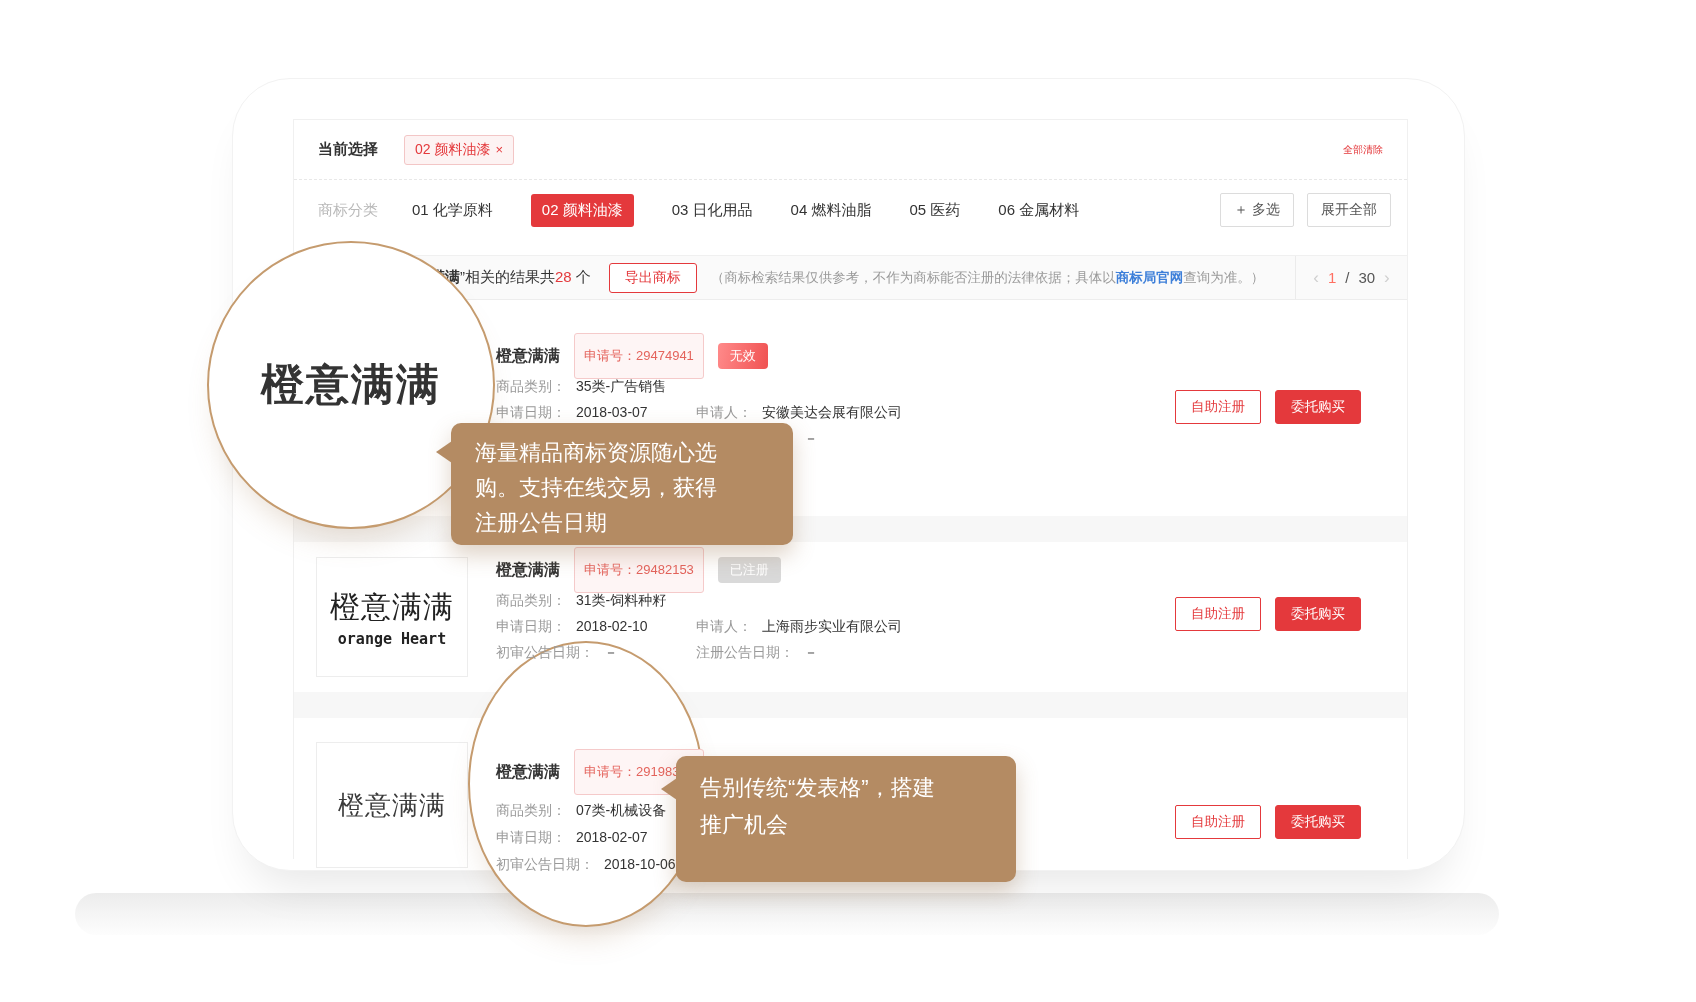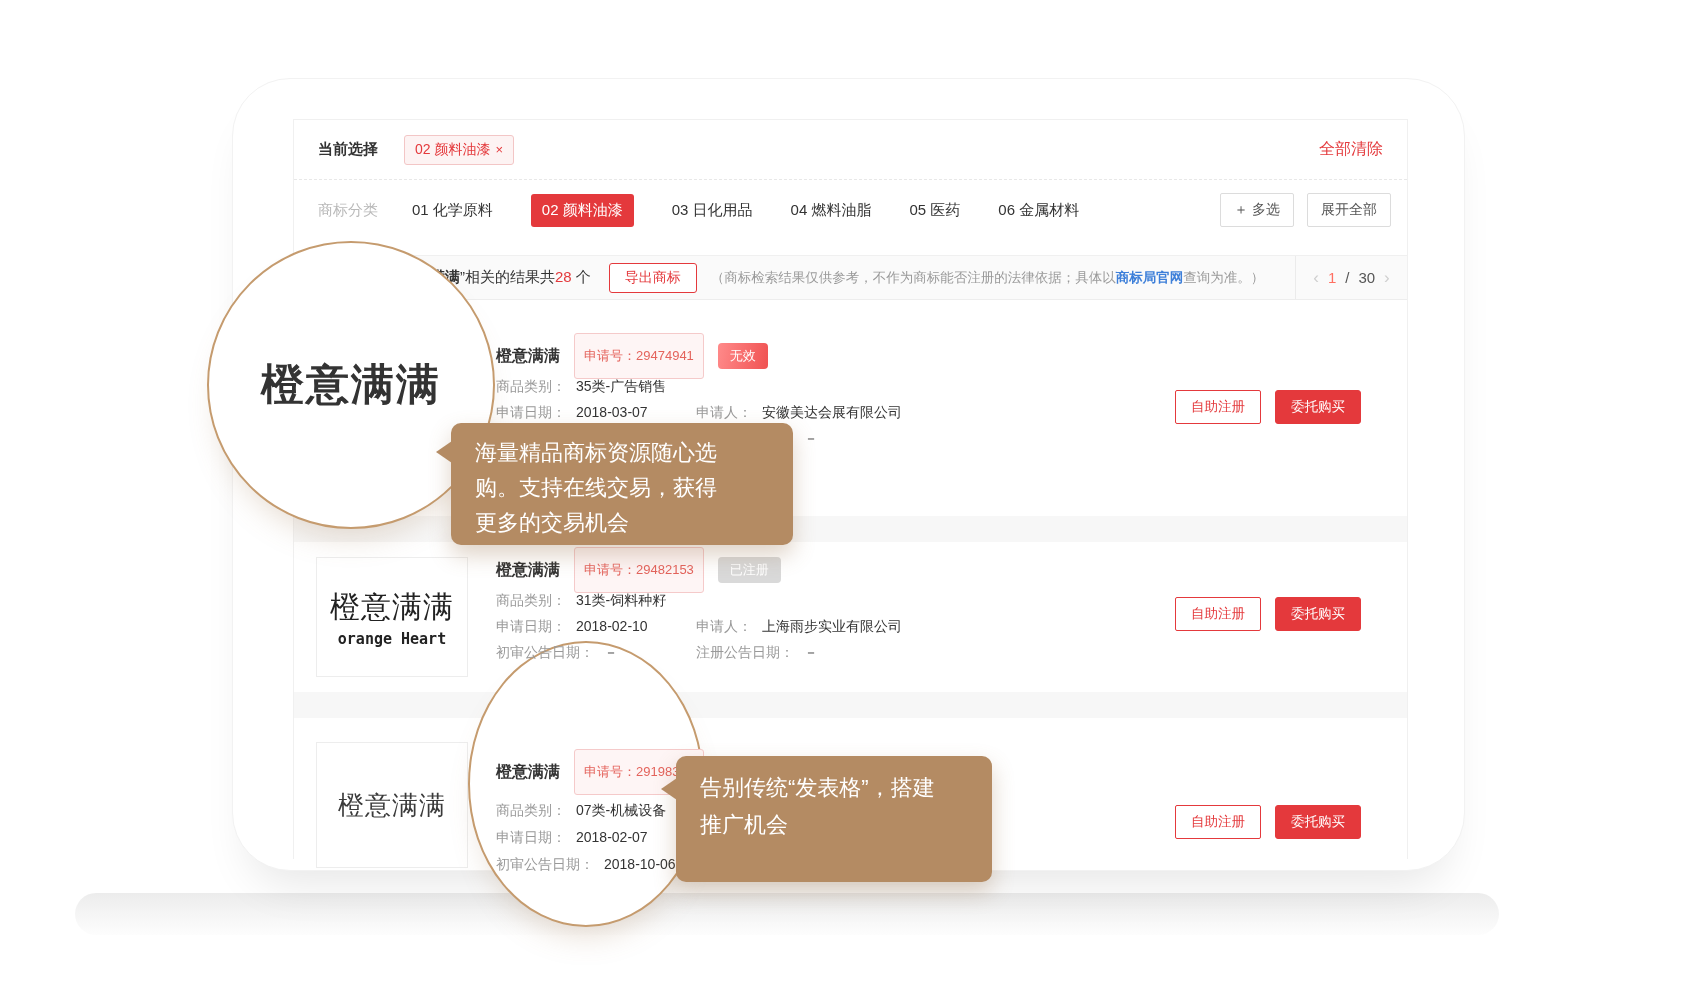--- a/index.html
+++ b/index.html
@@ -17,21 +17,21 @@
 
   
   .filter-panel { position:absolute; left:60px; top:40px; width:1115px; height:151px;
     background:#fff; border:1px solid #f0f0f0; }
   .filter-row1 { height:60px; display:flex; align-items:center; padding:0 24px;
     border-bottom:1px dashed #e8e8e8; position:relative; }
   .cur-label { font-size:15px; font-weight:bold; color:#333; }
   .sel-tag { margin-left:26px; font-size:14px; color:#e4393c; background:#fdf3f3;
     border:1px solid #f3c6c6; border-radius:3px; padding:5px 10px; display:inline-flex; align-items:center; gap:5px; }
   .sel-tag .x { font-size:13px; }
-  .clear-all { position:absolute; right:24px; font-size:16px; color:#e4393c; cursor:pointer; }
+  .clear-all { position:absolute; right:24px; font-size:10px; color:#e4393c; cursor:pointer; }
   .filter-row2 { height:60px; display:flex; align-items:center; padding:0 24px; position:relative; }
   .cat-label { font-size:15px; color:#b9b9b9; margin-right:34px; }
   .cat-item { font-size:15px; color:#333; margin-right:38px; cursor:pointer; }
   .cat-item.selected { background:#e4393c; color:#fff; border-radius:3px; padding:7px 11px; }
   .cat-btns { position:absolute; right:16px; display:flex; gap:13px; }
   .cat-btn { font-size:14px; color:#555; border:1px solid #dcdcdc; background:#fff;
     padding:7px 13px; border-radius:2px; cursor:pointer; }
 
   
   .results-panel { position:absolute; left:60px; top:176px; width:1115px; height:604px;
@@ -97,21 +97,21 @@
   .magnifier-1 { left:-26px; top:162px; width:288px; height:288px; z-index:4;
     display:flex; align-items:center; justify-content:center; }
   .mag-text { font-size:43px; font-weight:600; color:#333; letter-spacing:2px; }
   .magnifier-2 { left:235px; top:562px; width:236px; height:286px; z-index:2; }
 
   
   .tooltip { position:absolute; background:#b48b63; border-radius:10px; color:#fff;
     font-size:22px; line-height:35px; padding:12px 24px; z-index:6;
     box-shadow:0 10px 22px rgba(150,110,70,0.30); }
   .tooltip-1 { left:218px; top:344px; width:342px; height:122px; }
-  .tooltip-2 { left:443px; top:677px; width:316px; height:126px; line-height:37px; padding-top:13px; }
+  .tooltip-2 { left:443px; top:677px; width:340px; height:126px; line-height:37px; padding-top:13px; }
   .tip-arrow { position:absolute; left:-15px; width:0; height:0;
     border-top:11px solid transparent; border-bottom:11px solid transparent;
     border-right:16px solid #b48b63; }
   .tooltip-1 .tip-arrow { top:18px; }
   .tooltip-2 .tip-arrow { top:22px; }
 </style>
 </head>
 <body>
 
 <div class="pedestal"></div>
@@ -282,21 +282,21 @@
 
   <div class="magnifier magnifier-1">
     <span class="mag-text">橙意满满</span>
   </div>
   <div class="magnifier magnifier-2"></div>
 
   <div class="tooltip tooltip-1">
     <span class="tip-arrow"></span>
     <div>海量精品商标资源随心选</div>
     <div>购。支持在线交易，获得</div>
-    <div>更多的交易机会</div>
+    <div>注册公告日期</div>
   </div>
   <div class="tooltip tooltip-2">
     <span class="tip-arrow"></span>
     <div>告别传统“发表格”，搭建</div>
     <div>推广机会</div>
   </div>
 
 </div>
 
 </body></html>

